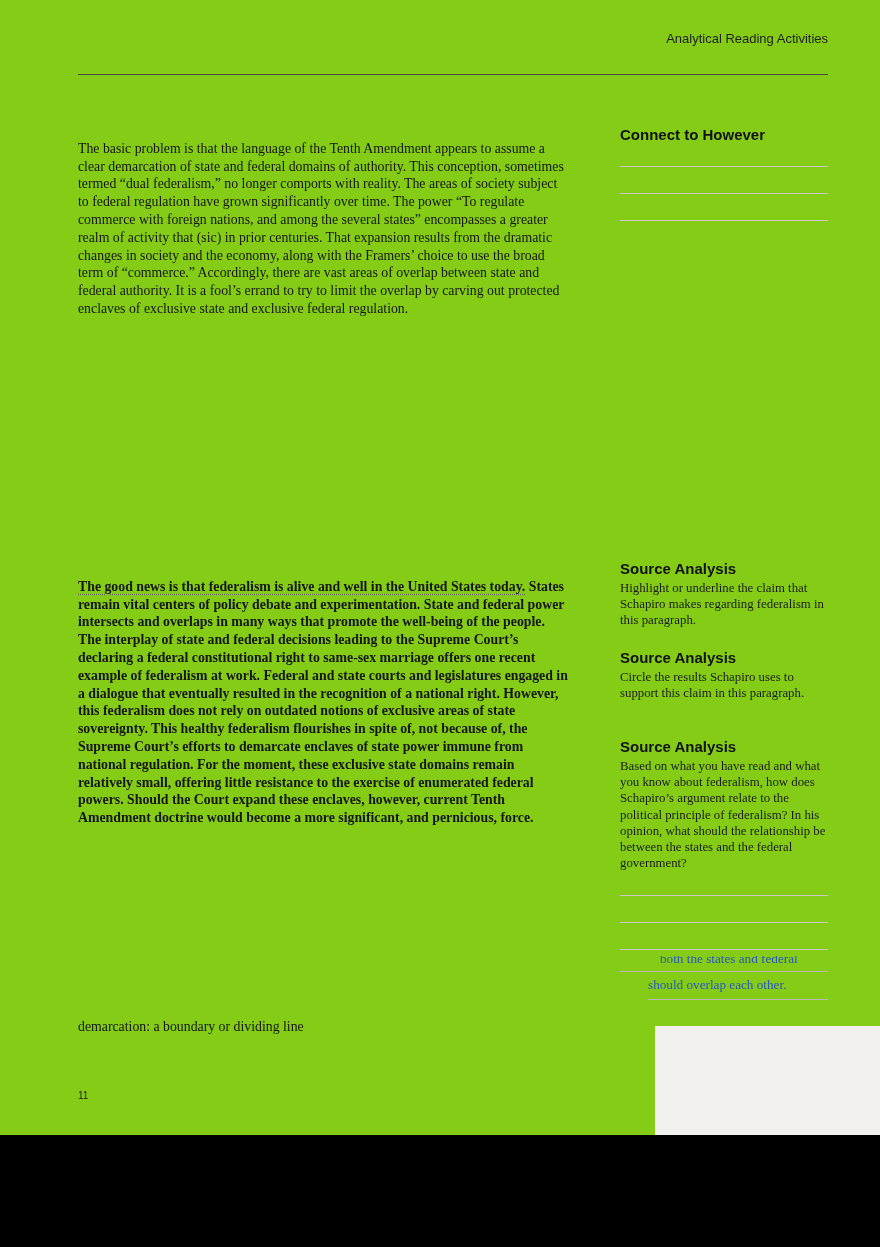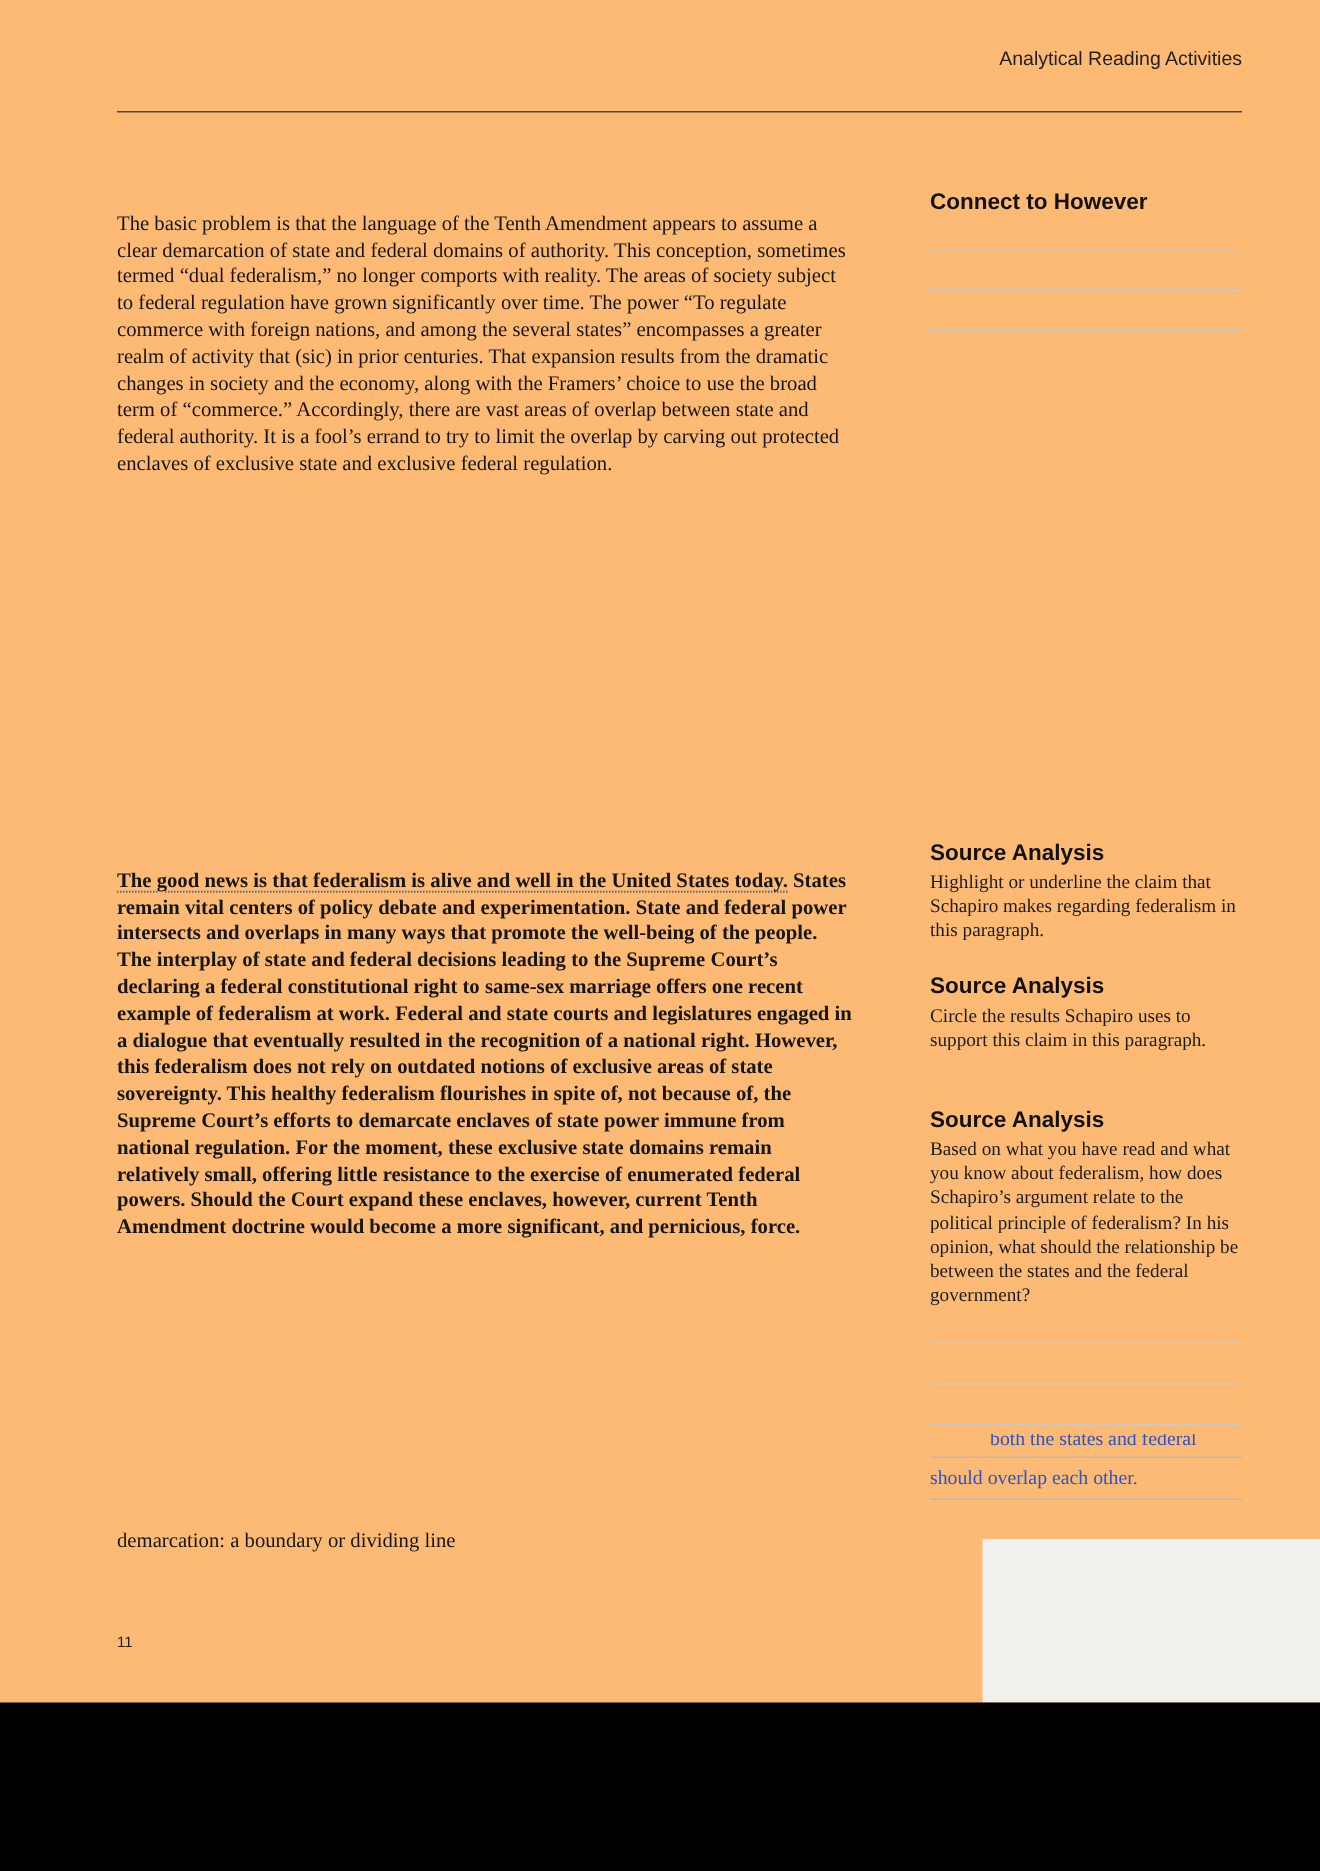--- a/index.html
+++ b/index.html
@@ -1,20 +1,20 @@
 <!DOCTYPE html>
 <html><head>
 <meta charset="utf-8">
 <style>
   html, body { margin: 0; padding: 0; background: #ffffff; }
   .page {
     position: relative;
     width: 880px;
     height: 1247px;
-    background: #fdba74;
+    background: #84cc16;
     font-family: "Liberation Serif", serif;
     color: #1c1c1c;
     overflow: hidden;
   }
 
   .header-title {
     position: absolute;
     top: 31px;
     right: 52px;
     font-family: "Liberation Sans", sans-serif;
@@ -104,20 +104,21 @@
   .ans-row.clip {
     height: 15px;
     overflow: hidden;
     margin-top: 6px;
   }
   .ans-row.clip .ans-text { display: block; margin-top: -5px; padding-left: 40px; }
   .ans-row.full {
     height: 22px;
     padding-top: 5px;
     box-sizing: content-box;
+    margin-left: 28px;
   }
 
   .corner-block {
     position: absolute;
     left: 655px;
     top: 1026px;
     width: 225px;
     height: 109px;
     background: #f2f0ed;
   }

